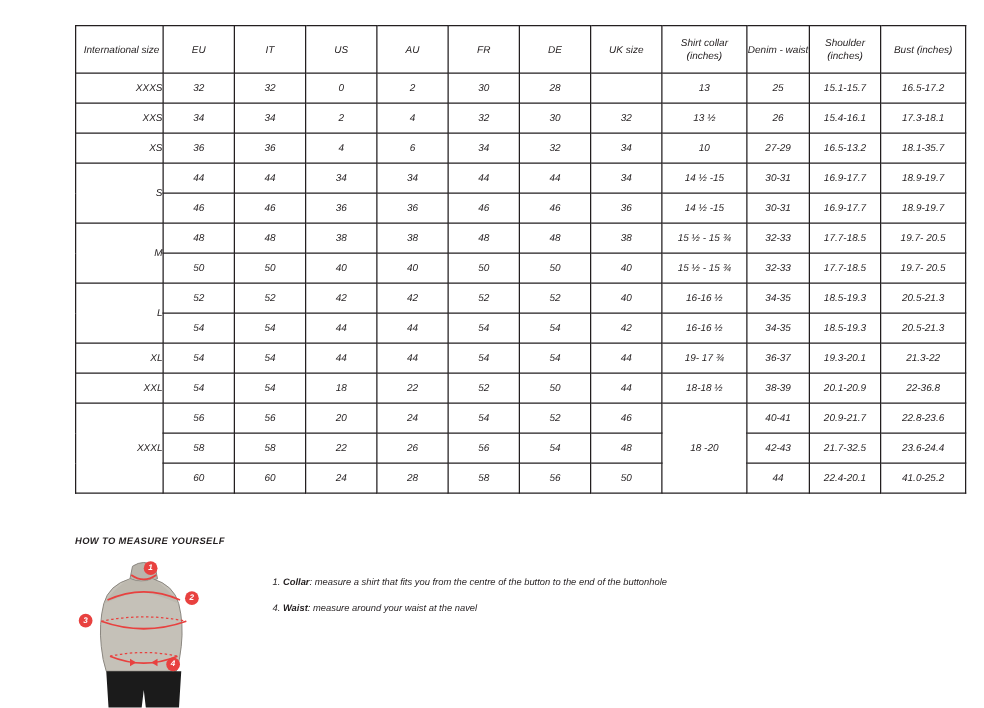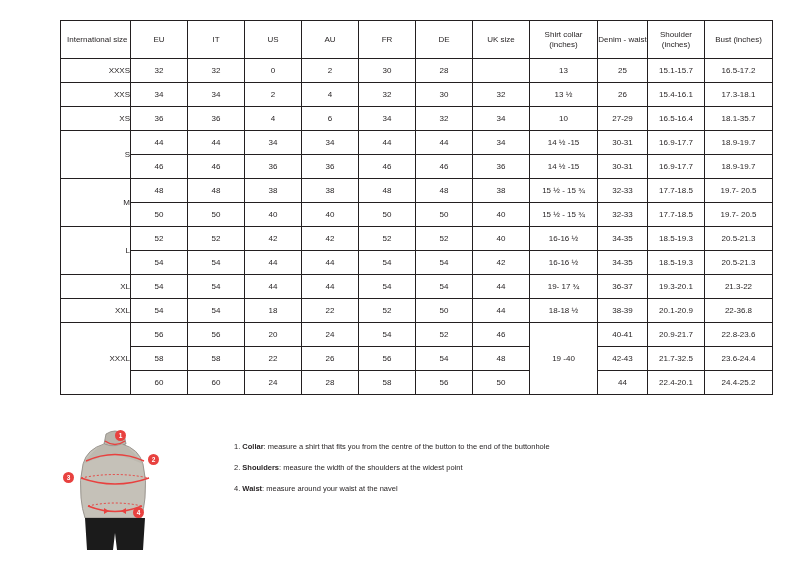--- a/index.html
+++ b/index.html
@@ -13,20 +13,21 @@
     height: 566px;
     font-family: "Liberation Sans", sans-serif;
     color: #231f20;
     position: relative;
     overflow: hidden;
   }
   .page {
     position: relative;
     width: 787px;
     height: 566px;
+    font-style: italic;
   }
   table.size-table {
     position: absolute;
     left: 60px;
     top: 20px;
     width: 672px;
     border-collapse: collapse;
     table-layout: fixed;
   }
   table.size-table th,
@@ -84,21 +85,21 @@
     display: flex;
     align-items: flex-start;
   }
   .figure-wrap {
     position: relative;
     width: 110px;
     height: 120px;
     flex: 0 0 110px;
   }
   .steps {
-    margin-left: 64px;
+    margin-left: 48px;
     padding-top: 14px;
   }
   .step {
     font-size: 7.5px;
     line-height: 1.35;
     margin-bottom: 11px;
     color: #231f20;
     white-space: nowrap;
   }
   .step b { font-weight: bold; }
@@ -187,21 +188,21 @@
         <td class="grp">XS</td>
         <td>36</td>
         <td>36</td>
         <td>4</td>
         <td>6</td>
         <td>34</td>
         <td>32</td>
         <td>34</td>
         <td>10</td>
         <td>27-29</td>
-        <td>16.5-16.4</td>
+        <td>16.5-13.2</td>
         <td>18.1-35.7</td>
       </tr>
 
       <tr>
         <td class="grp" rowspan="2">S</td>
         <td>44</td>
         <td>44</td>
         <td>34</td>
         <td>34</td>
         <td>44</td>
@@ -314,21 +315,21 @@
 
       <tr>
         <td class="grp" rowspan="3">XXXL</td>
         <td>56</td>
         <td>56</td>
         <td>20</td>
         <td>24</td>
         <td>54</td>
         <td>52</td>
         <td>46</td>
-        <td rowspan="3">19 -40</td>
+        <td rowspan="3">18 -20</td>
         <td>40-41</td>
         <td>20.9-21.7</td>
         <td>22.8-23.6</td>
       </tr>
       <tr>
         <td>58</td>
         <td>58</td>
         <td>22</td>
         <td>26</td>
         <td>56</td>
@@ -341,26 +342,27 @@
       <tr>
         <td>60</td>
         <td>60</td>
         <td>24</td>
         <td>28</td>
         <td>58</td>
         <td>56</td>
         <td>50</td>
         <td>44</td>
         <td>22.4-20.1</td>
-        <td>24.4-25.2</td>
+        <td>41.0-25.2</td>
       </tr>
     </tbody>
   </table>
 
   <div class="measure-section">
+    <div class="measure-title">HOW TO MEASURE YOURSELF</div>
     <div class="measure-body">
 
       <div class="figure-wrap">
         <svg width="110" height="125" viewBox="0 0 110 125">
 
           <path d="M46 6 q9 -6 18 0 l2 10 q-11 5 -22 0 z" fill="#b9b5ac" stroke="#8b8780" stroke-width="0.8"></path>
 
           <path d="M44 16 q-17 5 -21 20 q-4 16 -2 34 q1 11 4 20 l56 0 q3 -9 4 -20 q2 -18 -2 -34 q-4 -15 -21 -20 q-9 4 -18 0 z" fill="#c5c1b8" stroke="#8b8780" stroke-width="0.8"></path>
 
           <path d="M23 36 q10 -14 21 -20 q9 4 18 0 q11 6 21 20 q-20 -9 -30 -9 q-10 0 -30 9 z" fill="#bab6ad" opacity="0.8"></path>
@@ -384,23 +386,20 @@
         <div class="num-badge" style="left:88px; top:26px;">2</div>
         <div class="num-badge" style="left:3px; top:44px;">3</div>
         <div class="num-badge" style="left:73px; top:79px;">4</div>
       </div>
 
       <div class="steps">
         <div class="step">
           <span>1</span>. <b>Collar</b><span>: measure a shirt that fits you from the centre of the button to the end of the buttonhole</span>
         </div>
         <div class="step">
-          <span>2</span>. <b>Shoulders</b><span>: measure the width of the shoulders at the widest point</span>
-        </div>
-        <div class="step">
           <span>4</span>. <b>Waist</b><span>: measure around your waist at the navel</span>
         </div>
       </div>
 
     </div>
   </div>
 
 </div>
 
 </body></html>

